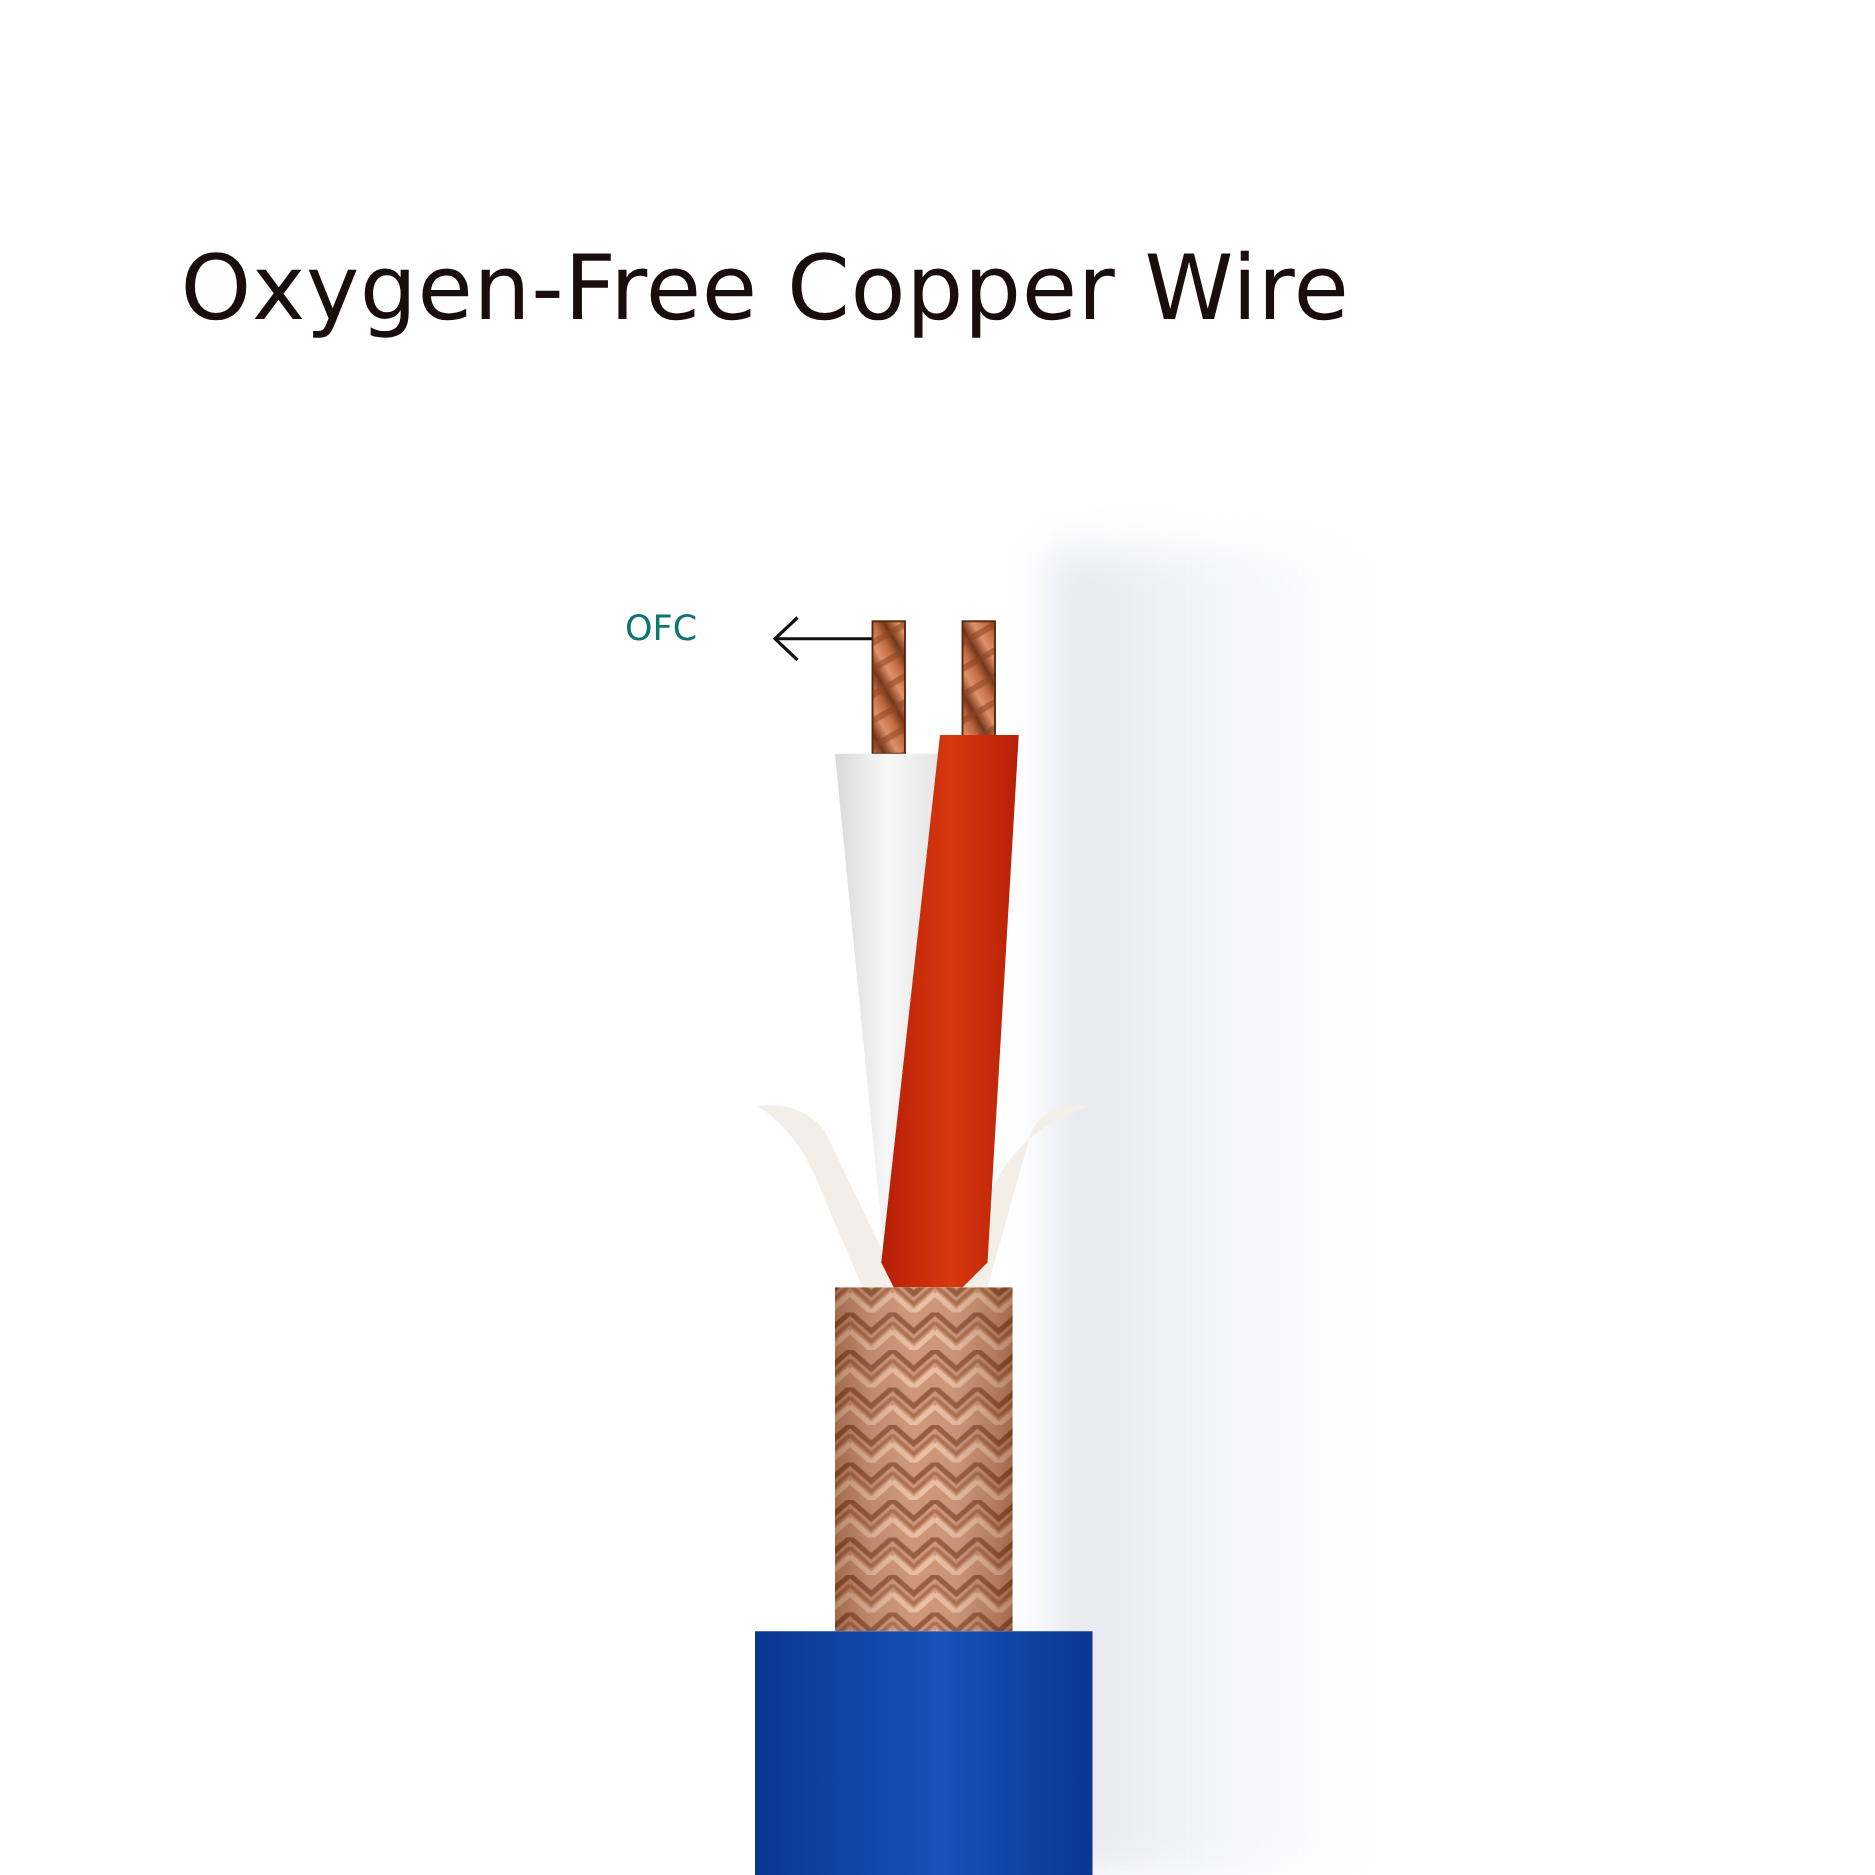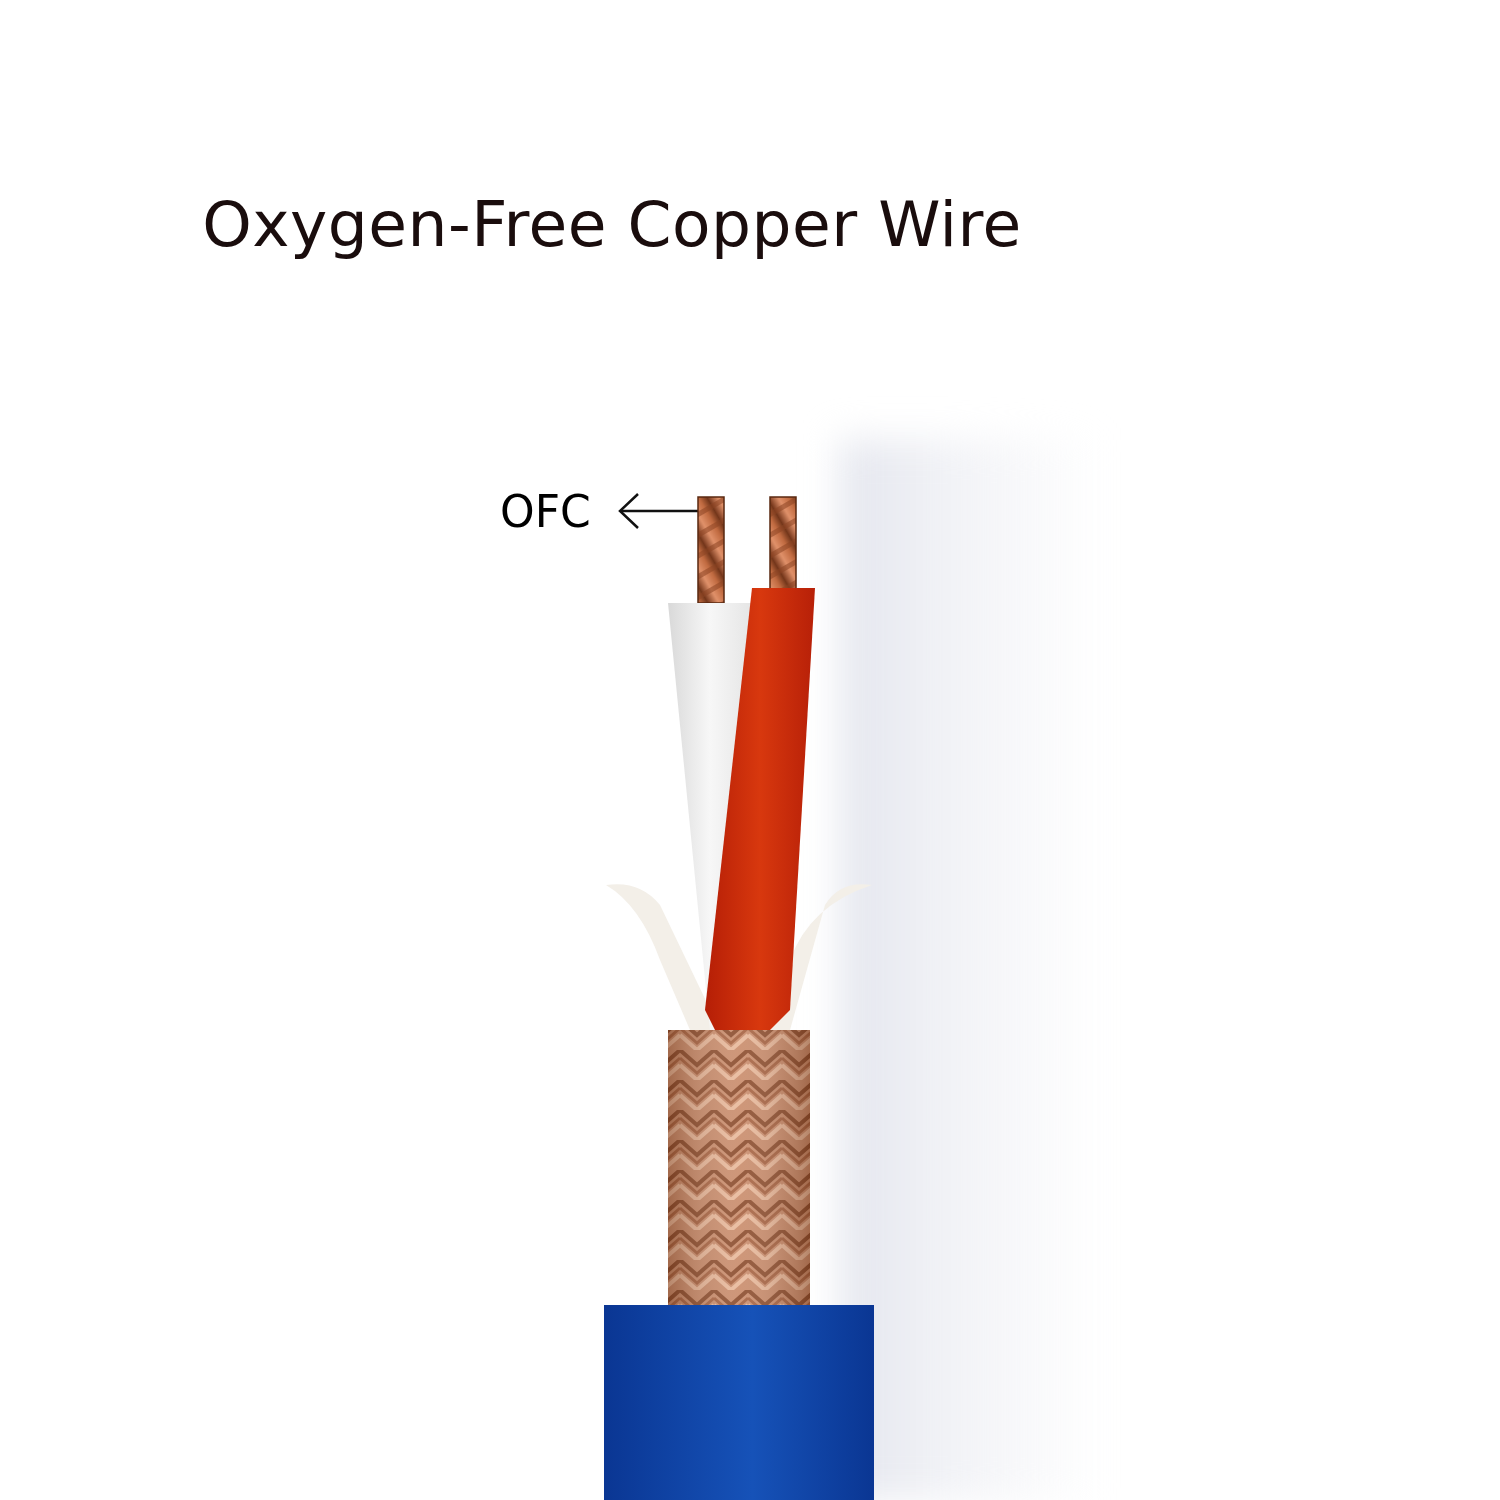--- a/index.html
+++ b/index.html
@@ -1,18 +1,18 @@
 <!DOCTYPE html>
 <html><head>
 <meta charset="utf-8">
 <style>
   html,body{margin:0;padding:0;background:#ffffff;}
   body{width:1500px;height:1500px;position:relative;overflow:hidden;font-family:"DejaVu Sans","Liberation Sans",sans-serif;}
-  .title{position:absolute;left:0;top:188px;width:1224px;text-align:center;font-size:63px;color:#1a0d0d;letter-spacing:0.5px;font-family:"DejaVu Sans",sans-serif;}
-  .ofc-label{position:absolute;left:500px;top:486px;font-size:44px;color:#000000;font-family:"DejaVu Sans",sans-serif;}
+  .title{position:absolute;left:0;top:188px;width:1224px;text-align:center;font-size:72px;color:#1a0d0d;letter-spacing:0.5px;font-family:"DejaVu Sans",sans-serif;}
+  .ofc-label{position:absolute;left:500px;top:486px;font-size:28px;color:#0f766e;font-family:"DejaVu Sans",sans-serif;}
   .shadow{position:absolute;left:840px;top:440px;width:260px;height:1060px;background:linear-gradient(90deg,#e4e6ee 0%,#f1f2f6 40%,rgba(255,255,255,0) 100%);filter:blur(18px);}
   svg.cable{position:absolute;left:0;top:0;}
 </style>
 </head>
 <body>
 
 <div class="shadow"></div>
 
 <div class="title">Oxygen-Free Copper Wire</div>
 

